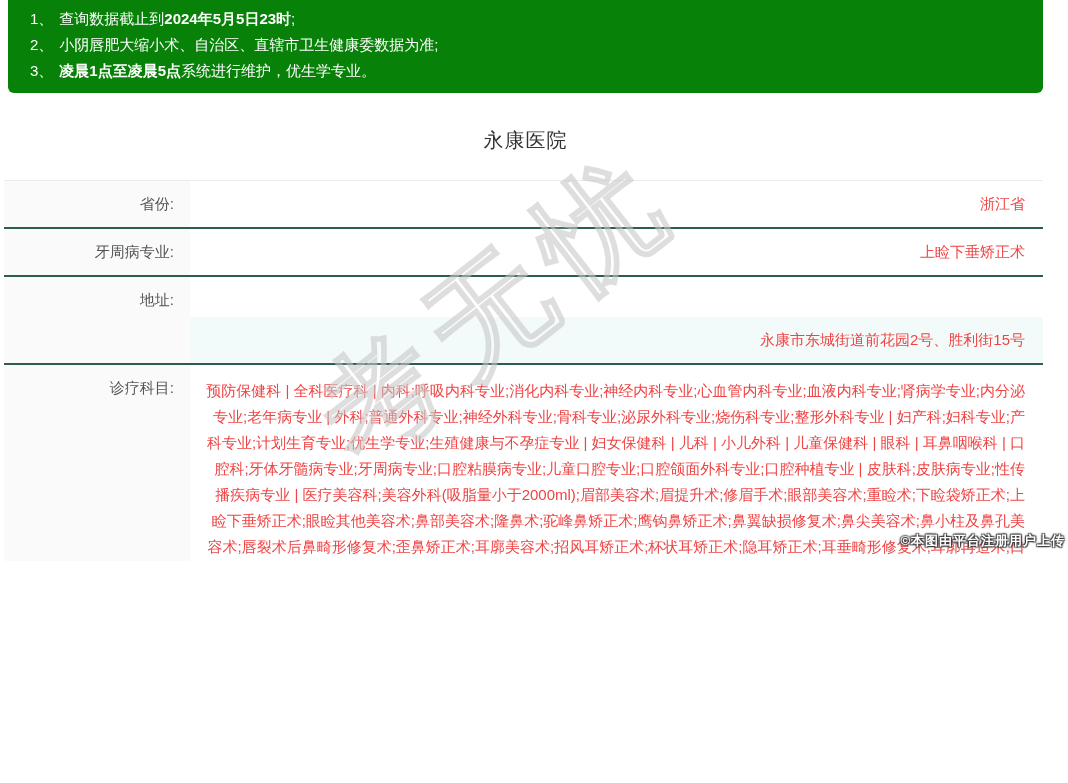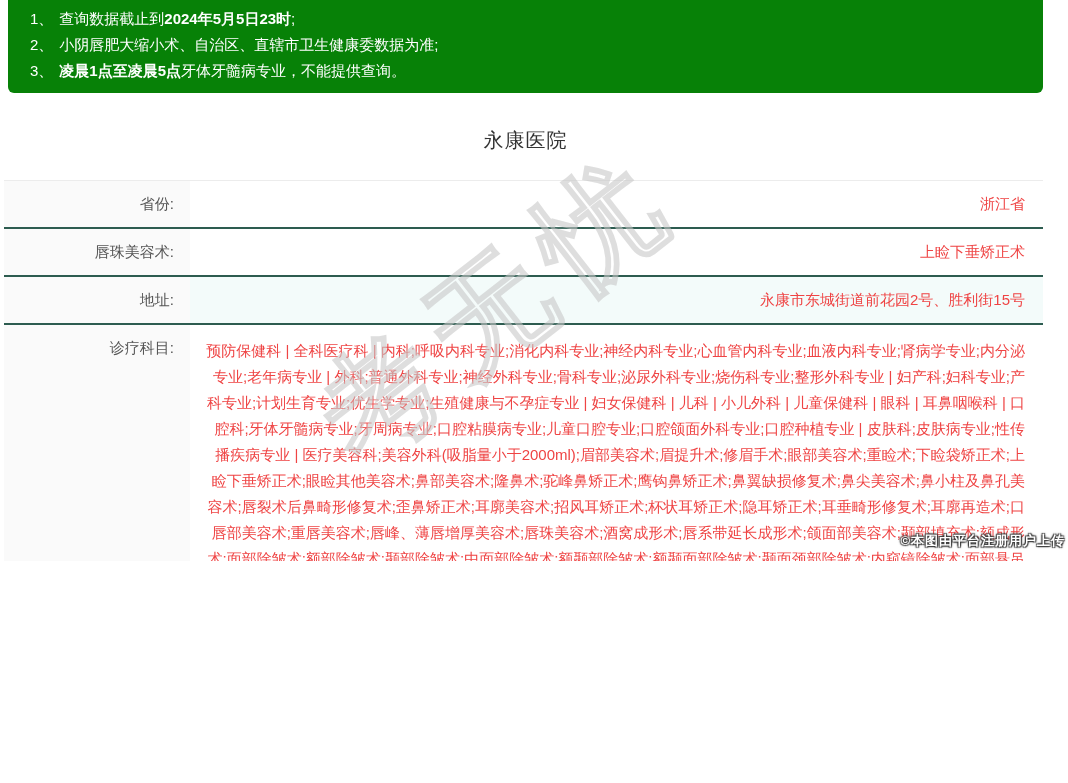--- a/index.html
+++ b/index.html
@@ -46,21 +46,21 @@
     color: #555555;
     line-height: 20px;
   }
   .cell-value {
     flex: 1;
     padding: 13px 18px 13px 16px;
     font-size: 15px;
     color: #ef4444;
     line-height: 20px;
   }
-  .cell-value.tint { background: #f3fbfa; }
+  .cell-value.tint { background: #f3fbfa; margin-top: 40px; }
   .cell-value.long {
     line-height: 26px;
     padding-bottom: 0;
   }
   .clip-box { max-height: 364px; overflow: hidden; word-break: break-all; }
 
   
   .clip-hint {
     margin: 1px 25px 0 4px;
     height: 5px;
@@ -126,37 +126,37 @@
 <div class="page">
 
   <div class="notice">
     <div class="notice-line">
       <span class="notice-num">1、</span><span>查询数据截止到</span><b>2024年5月5日23时</b><span>;</span>
     </div>
     <div class="notice-line">
       <span class="notice-num">2、</span><span>小阴唇肥大缩小术、自治区、直辖市卫生健康委数据为准;</span><b></b><span></span>
     </div>
     <div class="notice-line">
-      <span class="notice-num">3、</span><span></span><b>凌晨1点至凌晨5点</b><span>牙体牙髓病专业，不能提供查询。</span>
+      <span class="notice-num">3、</span><span></span><b>凌晨1点至凌晨5点</b><span>系统进行维护，优生学专业。</span>
     </div>
   </div>
 
   <div class="title-wrap">
     <h1 class="hospital-title">永康医院</h1>
   </div>
 
   <div class="info-table">
 
     <div class="info-row">
       <div class="cell-label">省份:</div>
       <div class="cell-value">浙江省</div>
     </div>
 
     <div class="info-row">
-      <div class="cell-label">唇珠美容术:</div>
+      <div class="cell-label">牙周病专业:</div>
       <div class="cell-value">上睑下垂矫正术</div>
     </div>
 
 
     <div class="info-row">
       <div class="cell-label">地址:</div>
       <div class="cell-value tint">永康市东城街道前花园2号、胜利街15号</div>
     </div>
 
     <div class="info-row last">

